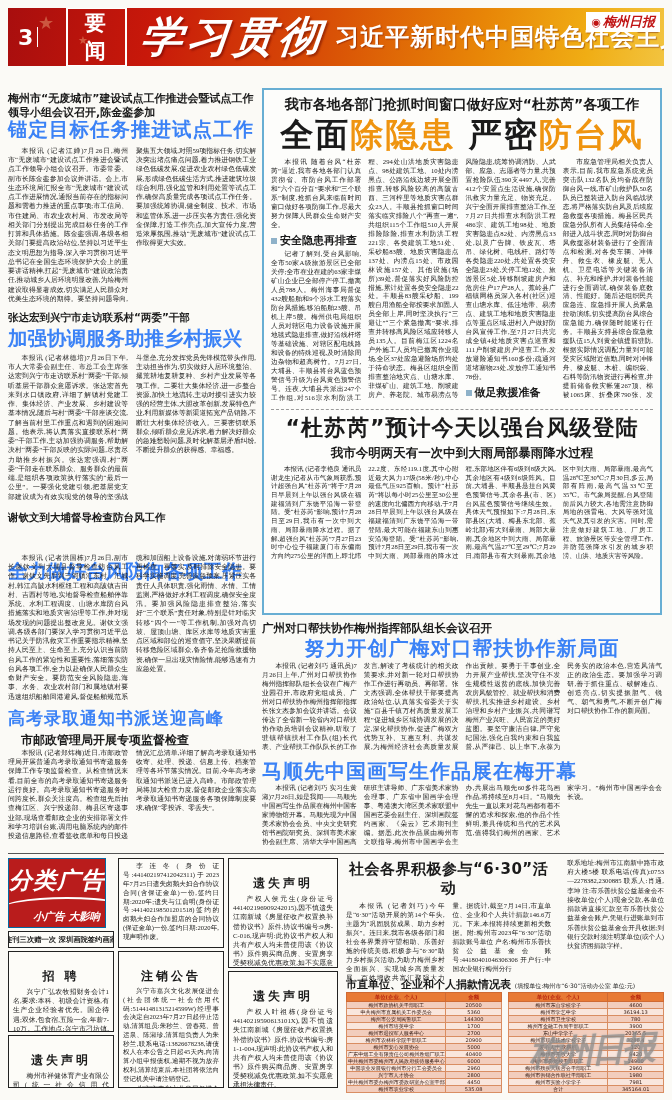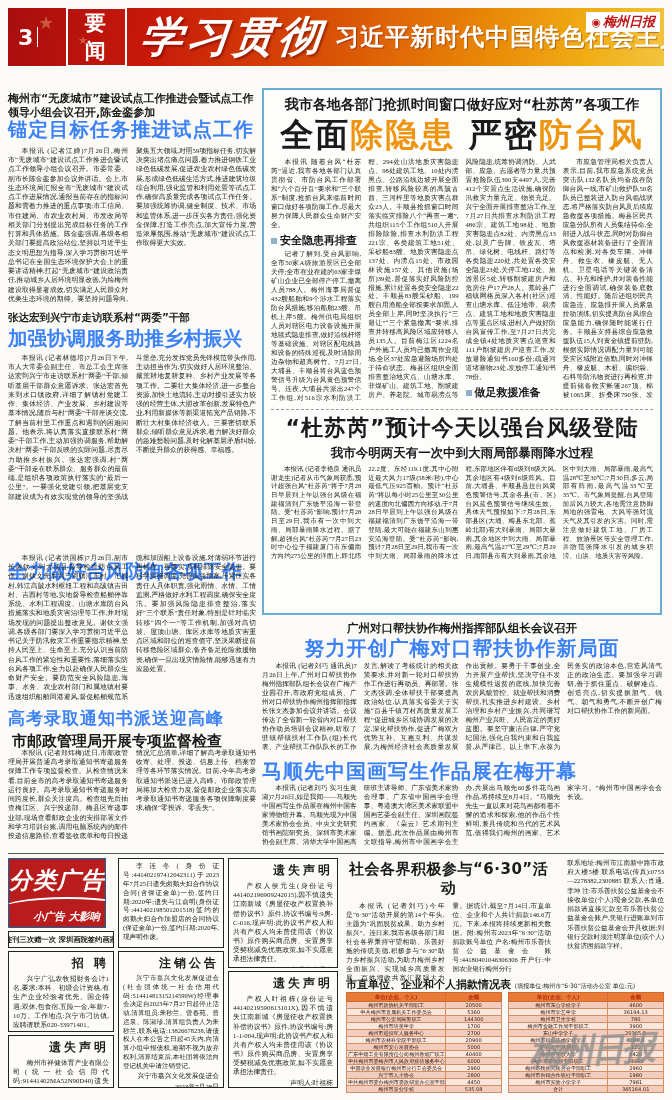--- a/index.html
+++ b/index.html
@@ -42,21 +42,21 @@
   .la1k{left:8px;top:92px;width:248px;font-size:11px;}
   .la1t{left:8px;top:116px;width:248px;font-size:19.5px;letter-spacing:1px;}
   .la1b{left:8px;top:146px;width:248px;height:160px;}
   .la2k{left:8px;top:311px;width:248px;}
   .la2t{left:8px;top:325px;width:248px;font-size:19.5px;}
   .la2b{left:8px;top:353px;width:248px;height:153px;}
   .la3k{left:8px;top:511px;width:248px;}
   .la3t{left:8px;top:515px;width:248px;font-size:19.5px;margin-top:43px;}
   .la3b{left:8px;top:553px;width:248px;height:150px;}
   .la4t{left:8px;top:707px;width:248px;font-size:17px;letter-spacing:1px;}
-  .la4s{left:12px;top:732px;width:248px;font-size:15px;font-weight:bold;
+  .la4s{left:21px;top:732px;width:248px;font-size:12px;font-weight:bold;
         font-family:"DejaVu Sans","Liberation Sans",sans-serif;}
   .la4b{left:8px;top:748px;width:248px;height:100px;}
   
   .bluebox{left:262px;top:88px;width:400px;height:527px;border:2px solid #68aed3;background:#fdfdfb;
            padding:4px 7px;box-sizing:border-box;}
   .stkick{font-size:14px;font-weight:900;text-align:center;margin-top:2px;
           font-family:"DejaVu Sans","Liberation Sans",sans-serif;}
   .sthead{font-size:33px;font-weight:900;text-align:center;letter-spacing:2px;line-height:1.15;
           font-family:"DejaVu Sans","Liberation Sans",sans-serif;margin:2px 0 4px;}
   .hl-orange{color:#ef940f;}
@@ -64,30 +64,30 @@
   .subhead{display:block;font-weight:bold;font-size:11px;margin:3px 0;text-indent:0;
            font-family:Liberation Sans, sans-serif;}
   .sq{display:inline-block;width:6px;height:6px;background:#8fb2c9;margin-right:3px;}
   .dashrule{border-top:1px dashed #9a9a9a;margin:4px 0 3px;}
   .t2head{font-size:22px;font-weight:900;text-align:center;letter-spacing:1px;
           font-family:"DejaVu Sans","Liberation Sans",sans-serif;}
   .t2sub{font-size:12.5px;font-weight:bold;text-align:center;margin:2px 0 3px;
          font-family:Liberation Mono, monospace;}
   .t2body{height:104px;font-size:6.5px;}
   
-  .gmk{left:262px;top:621px;width:400px;font-size:11.5px;font-weight:bold;text-align:center;
+  .gmk{left:262px;top:621px;width:400px;font-size:11.5px;font-weight:bold;text-align:left;
        font-family:"DejaVu Sans","Liberation Sans",sans-serif;}
   .gmt{left:262px;top:635px;width:400px;font-size:20px;text-align:center;letter-spacing:1px;}
   .gmb{left:262px;top:662px;width:400px;height:92px;}
   .artt{left:262px;top:758px;width:400px;font-size:20px;letter-spacing:1px;}
   .artb{left:262px;top:784px;width:400px;height:64px;}
   
   .divider{left:8px;top:853px;width:656px;border-top:1.5px solid #555;}
   .adbox{border:1px solid #222;background:#fdfcf8;box-sizing:border-box;padding:3px 4px;overflow:hidden;}
-  .adtitle{font-size:12px;font-weight:900;text-align:right;letter-spacing:3px;margin:0 0 2px;
+  .adtitle{font-size:12px;font-weight:900;text-align:center;letter-spacing:3px;margin:13px 0 2px;
            font-family:"DejaVu Sans","Liberation Sans",sans-serif;}
   .adtext{font-size:6.8px;line-height:1.35;text-align:justify;margin:0;text-indent:2em;}
   .adsig{font-size:6.8px;text-align:right;margin:1px 0 0;}
   .adlogo{left:8px;top:858px;width:98px;height:70px;background:#b91c1c;color:#fff;
           border:1px solid #0369a1;box-sizing:border-box;position:absolute;overflow:hidden;}
   .adlogo .big{font-size:23px;font-weight:900;font-style:italic;text-align:center;margin-top:6px;
                font-family:"DejaVu Sans","Liberation Sans",sans-serif;letter-spacing:1px;}
   .adlogo .arc{position:absolute;left:-12px;top:38px;width:140px;height:26px;
                border-top:2px solid #fff;border-radius:50% 50% 0 0;}
   .adlogo .small{position:absolute;right:5px;bottom:3px;font-size:10.5px;font-weight:bold;font-style:italic;
@@ -155,20 +155,21 @@
   <div class="abs body2 la1b">
       <p>本报讯 (记者江婵)7月26日,梅州市“无废城市”建设试点工作推进会暨试点工作领导小组会议召开。市委常委、副市长陈金銮参加会议并讲话。会上,市生态环境局汇报全市“无废城市”建设试点工作进展情况,通报当前存在的指标问题和需着力推进的重点事项;市工信局、市住建局、市农业农村局、市发改局等相关部门分别提出完成目标任务的工作打算和具体措施。陈金銮强调,各级各相关部门要提高政治站位,坚持以习近平生态文明思想为指导,深入学习贯彻习近平总书记在全国生态环境保护大会上的重要讲话精神,扛起“无废城市”建设政治责任,推动城乡人居环境明显改善,为绘梅州建设取得显著成效,切实满足人民群众对优美生态环境的期待。要坚持问题导向,聚焦五大领域,对照59项指标任务,切实解决突出堵点痛点问题,着力推进钢铁工业绿色低碳发展,促进农业农村绿色低碳发展,形成绿色低碳生活方式,推进建筑垃圾综合利用,强化监管和利用处置等试点工作,确保高质量完成各项试点工作任务。要加强统筹协调,健全制度、技术、市场和监管体系,进一步压实各方责任,强化资金保障,打造工作亮点,加大宣传力度,营造浓厚氛围,推动“无废城市”建设试点工作取得更大实效。</p>
     </div>
 
   <div class="abs kicker la2k">张达宏到兴宁市走访联系村“两委”干部</div>
   <div class="abs head la2t">加强协调服务助推乡村振兴</div>
   <div class="abs body2 la2b">
       <p>本报讯 (记者林德培)7月26日下午,市人大常委会副主任、市总工会主席张达宏到兴宁市走访联系村“两委”干部,倾听基层干部群众意愿诉求。张达宏首先来到水口镇政府,详细了解镇村党建工作、集体经济、产业发展、乡村建设等基本情况,随后与村“两委”干部座谈交流,了解当前村里工作重点和遇到的困难问题。他表示,将认真落实直接联系村“两委”干部工作,主动加强协调服务,帮助解决村“两委”干部反映的实际问题,尽责尽力助推乡村振兴。张达宏强调,村“两委”干部走在联系群众、服务群众的最前端,是组织各项政策执行落实的“最后一公里”。一要强化党建引领,把基层党支部建设成为有效实现党的领导的坚强战斗堡垒,充分发挥党员先锋模范带头作用,主动担当作为,切实做好人居环境整治、撂荒耕地复耕复种、乡村产业发展等各项工作。二要壮大集体经济,进一步整合资源,加快土地流转,主动对接引进实力较强的经营主体,大胆改革创新,发展特色产业,利用新媒体等新渠道拓宽产品销路,不断壮大村集体经济收入。三要密切联系群众,倾听群众意见诉求,着力解决好群众的急难愁盼问题,及时化解基层矛盾纠纷,不断提升群众的获得感、幸福感。</p>
     </div>
 
+  <div class="abs kicker la3k">谢钦文到大埔督导检查防台风工作</div>
   <div class="abs head la3t">全力做好台风防御各项工作</div>
   <div class="abs body2 la3b">
       <p>本报讯 (记者洪国栋)7月26日,副市长谢钦文到大埔县督导检查防台风工作。谢钦文先后到三河镇汇东村、汇城村,韩江高陂水利枢纽工程和高陂镇吉田村、吉西村等地,实地督导检查船舶停靠系统、水利工程调度、山塘水库防台风措施落实和地质灾害治理等工作,并对现场发现的问题提出整改意见。谢钦文强调,各级各部门要深入学习贯彻习近平总书记关于防汛救灾工作重要指示精神,坚持人民至上、生命至上,充分认识当前防台风工作的紧迫性和重要性,落细落实防台风各项工作,全力以赴确保人民群众生命财产安全。要防范安全风险隐患,海事、水务、农业农村部门和属地镇村要迅速组织船舶回港避风,督促船舶规范系缆和加固船上设备设施,对薄弱环节进行再检查、再落实,及时排除安全隐患。要科学实施调度,完善应急预案,压紧压实各责任人具体职责,强化雨情、水情、工情监测,严格做好水利工程调度,确保安全度汛。要加强风险隐患排查整治,落实好“三个联系”责任对象,特别是针对临灾转移“四个一”等工作机制,加强对高切坡、屋顶山塘、库区水库等地质灾害重点区域和部位的巡查值守,坚决果断提前转移危险区域群众,备齐备足抢险救援物资,确保一旦出现灾情险情,能够迅速有力应急处置。</p>
     </div>
 
   <div class="abs head la4t">高考录取通知书派送迎高峰</div>
   <div class="abs la4s">市邮政管理局开展专项监督检查</div>
   <div class="abs body2 la4b">
       <p>本报讯 (记者郑炜梅)近日,市邮政管理局开展普通高考录取通知书寄递服务保障工作专项监督检查。从检查情况来看,目前全市的高考录取通知书寄递服务运行良好。高考录取通知书寄递服务时间跨度长,群众关注度高。检查组先后抽查梅江区、兴宁投递部、梅县区寄递事业部,现场查看邮政企业的安排部署文件和学习培训台账,调用电脑系统内的邮件投递信息路径,查看签收底单和每日投递情况汇总清单,详细了解高考录取通知书收寄、处理、投递、信息上传、档案管理等各环节落实情况。目前,今年高考录取通知书派送已进入高峰。市邮政管理局将加大检查力度,督促邮政企业落实高考录取通知书寄递服务各项保障制度要求,确保“零投诉、零丢失”。</p>
     </div>

